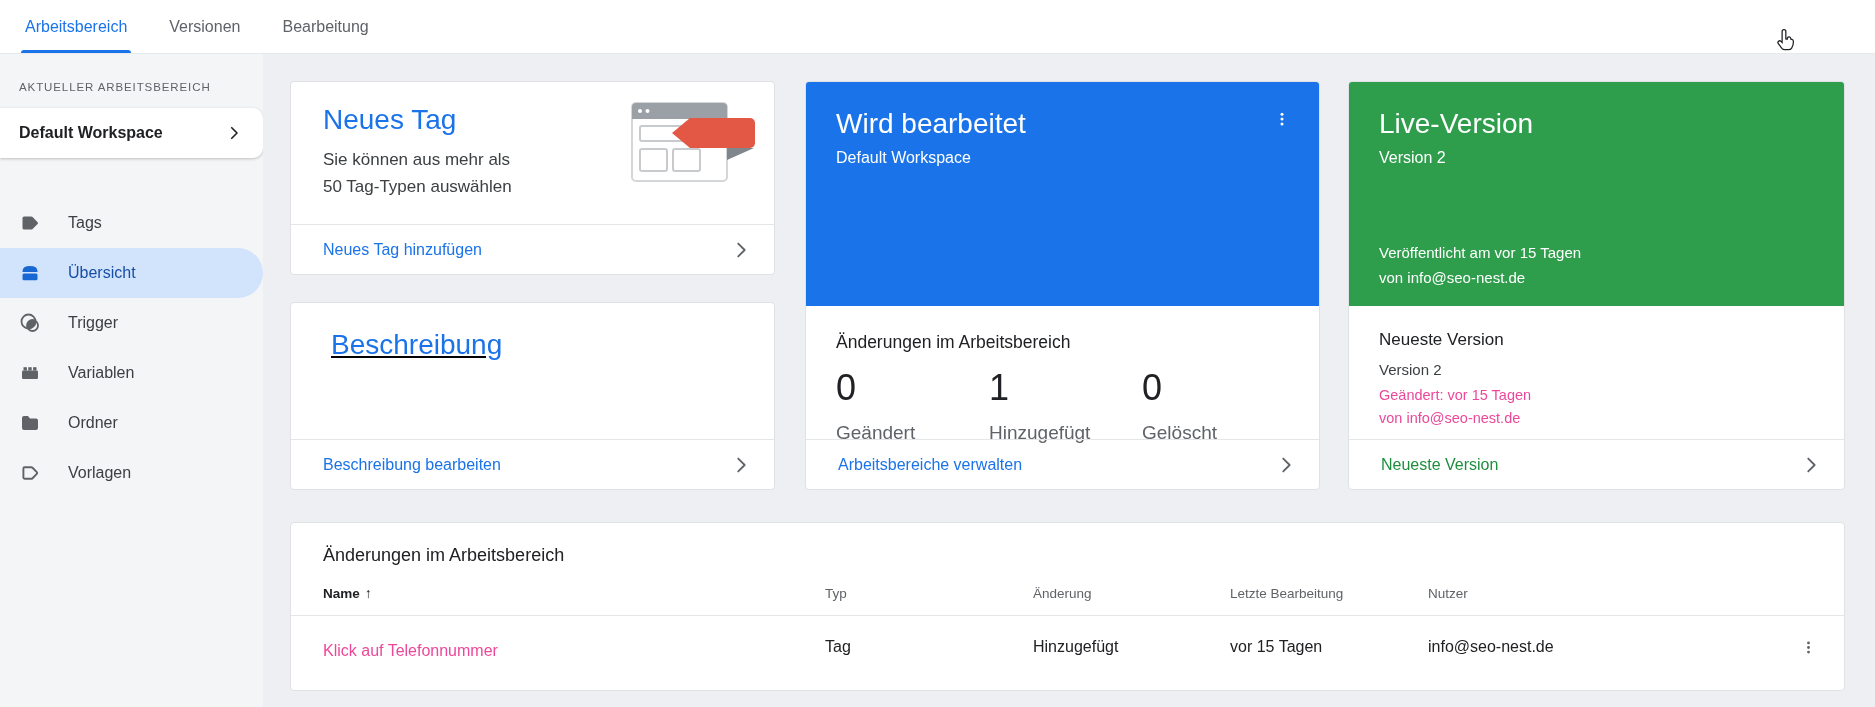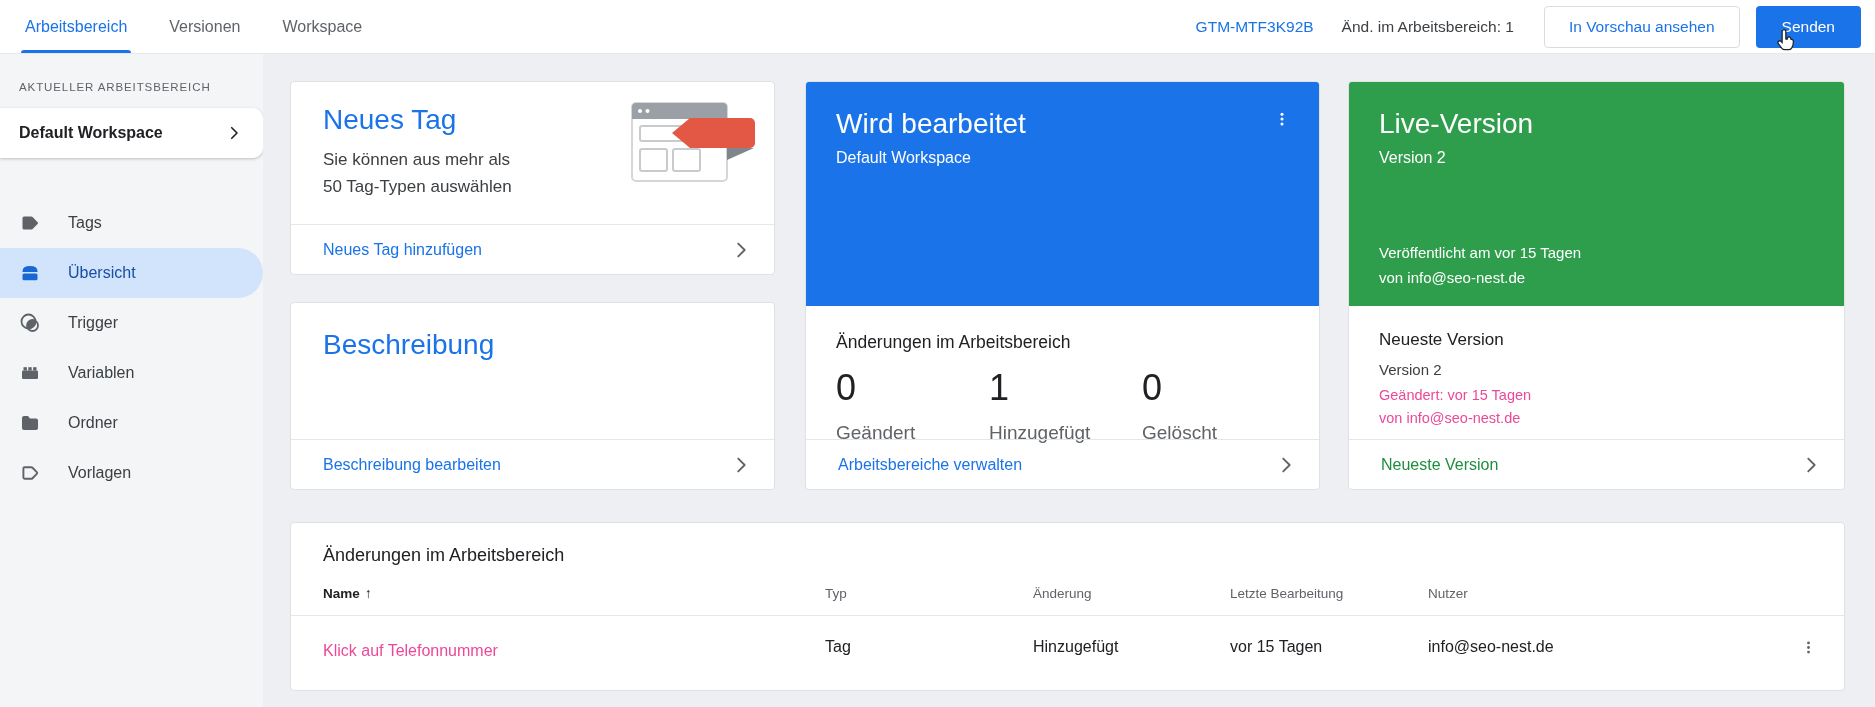--- a/index.html
+++ b/index.html
@@ -52,21 +52,21 @@
   .flink.green { color:#1e8e3e; }
   .chev { width:22px; height:22px; color:#5f6368; }
 
   .card-new-tag { left:27px; top:27px; width:485px; height:194px; }
   .card-title-blue { font-size:28px; color:#1a73e8; }
   .card-new-tag .inner { padding:22px 24px 0 32px; }
   .card-new-tag .desc { margin-top:10px; font-size:17px; line-height:27px; color:#3c4043; }
   .browser-illu { position:absolute; right:12px; top:18px; }
 
   .card-description { left:27px; top:248px; width:485px; height:188px; }
-  .card-description .inner { padding:26px 24px 0 32px; }
+  .card-description .inner { padding:26px 24px 0 40px;text-decoration:underline; }
 
   .card-editing { left:542px; top:27px; width:515px; height:409px; }
   .color-head { position:relative; height:224px; padding:26px 24px 0 30px; }
   .head-blue { background:#1a73e8; }
   .head-green { background:#2f9e4c; }
   .color-head .htitle { font-size:28px; color:#fff; }
   .color-head .hsub { margin-top:9px; font-size:16px; color:#fff; }
   .kebab-btn { position:absolute; top:22px; right:22px; width:30px; height:30px; display:flex;
                align-items:center; justify-content:center; cursor:pointer; }
   .stats-wrap { padding:26px 24px 0 30px; }
@@ -117,29 +117,23 @@
 
   <header class="topbar">
     <nav class="tabs">
       <div class="tab active">
         <span>Arbeitsbereich</span>
       </div>
       <div class="tab">
         <span>Versionen</span>
       </div>
       <div class="tab">
-        <span>Workspace</span>
+        <span>Bearbeitung</span>
       </div>
     </nav>
-    <div class="topbar-right">
-      <a class="gtm-id">GTM-MTF3K92B</a>
-      <span class="changes-count">Änd. im Arbeitsbereich: 1</span>
-      <button class="btn btn-outline">In Vorschau ansehen</button>
-      <button class="btn btn-primary">Senden</button>
-    </div>
   </header>
 
   <svg class="cursor-glyph" viewBox="0 0 32 32">
     <path d="M12 4.2 c0-1.3 1-2.3 2.2-2.3 1.2 0 2.2 1 2.2 2.3 v8.9 l1.5 .2 .4-1.3 c.3-1 1.3-1.7 2.3-1.4 .9 .2 1.5 .9 1.6 1.8 l.2 .9 1.2 .3 c1 .3 1.8 1.2 1.8 2.3 0 3.7-.9 6.1-2.1 7.9 -.8 1.2-2.2 1.9-3.7 1.9 h-4.6 c-1.3 0-2.5-.6-3.3-1.6 l-4.2-5.5 c-.7-.9-.6-2.1 .3-2.9 .8-.7 2-.7 2.8 .1 l1.4 1.4 z" fill="#ffffff" stroke="#202124" stroke-width="1.5"></path>
   </svg>
 
   <div class="body">
 
     <aside class="sidebar">
       <div class="section-label">AKTUELLER ARBEITSBEREICH</div>

